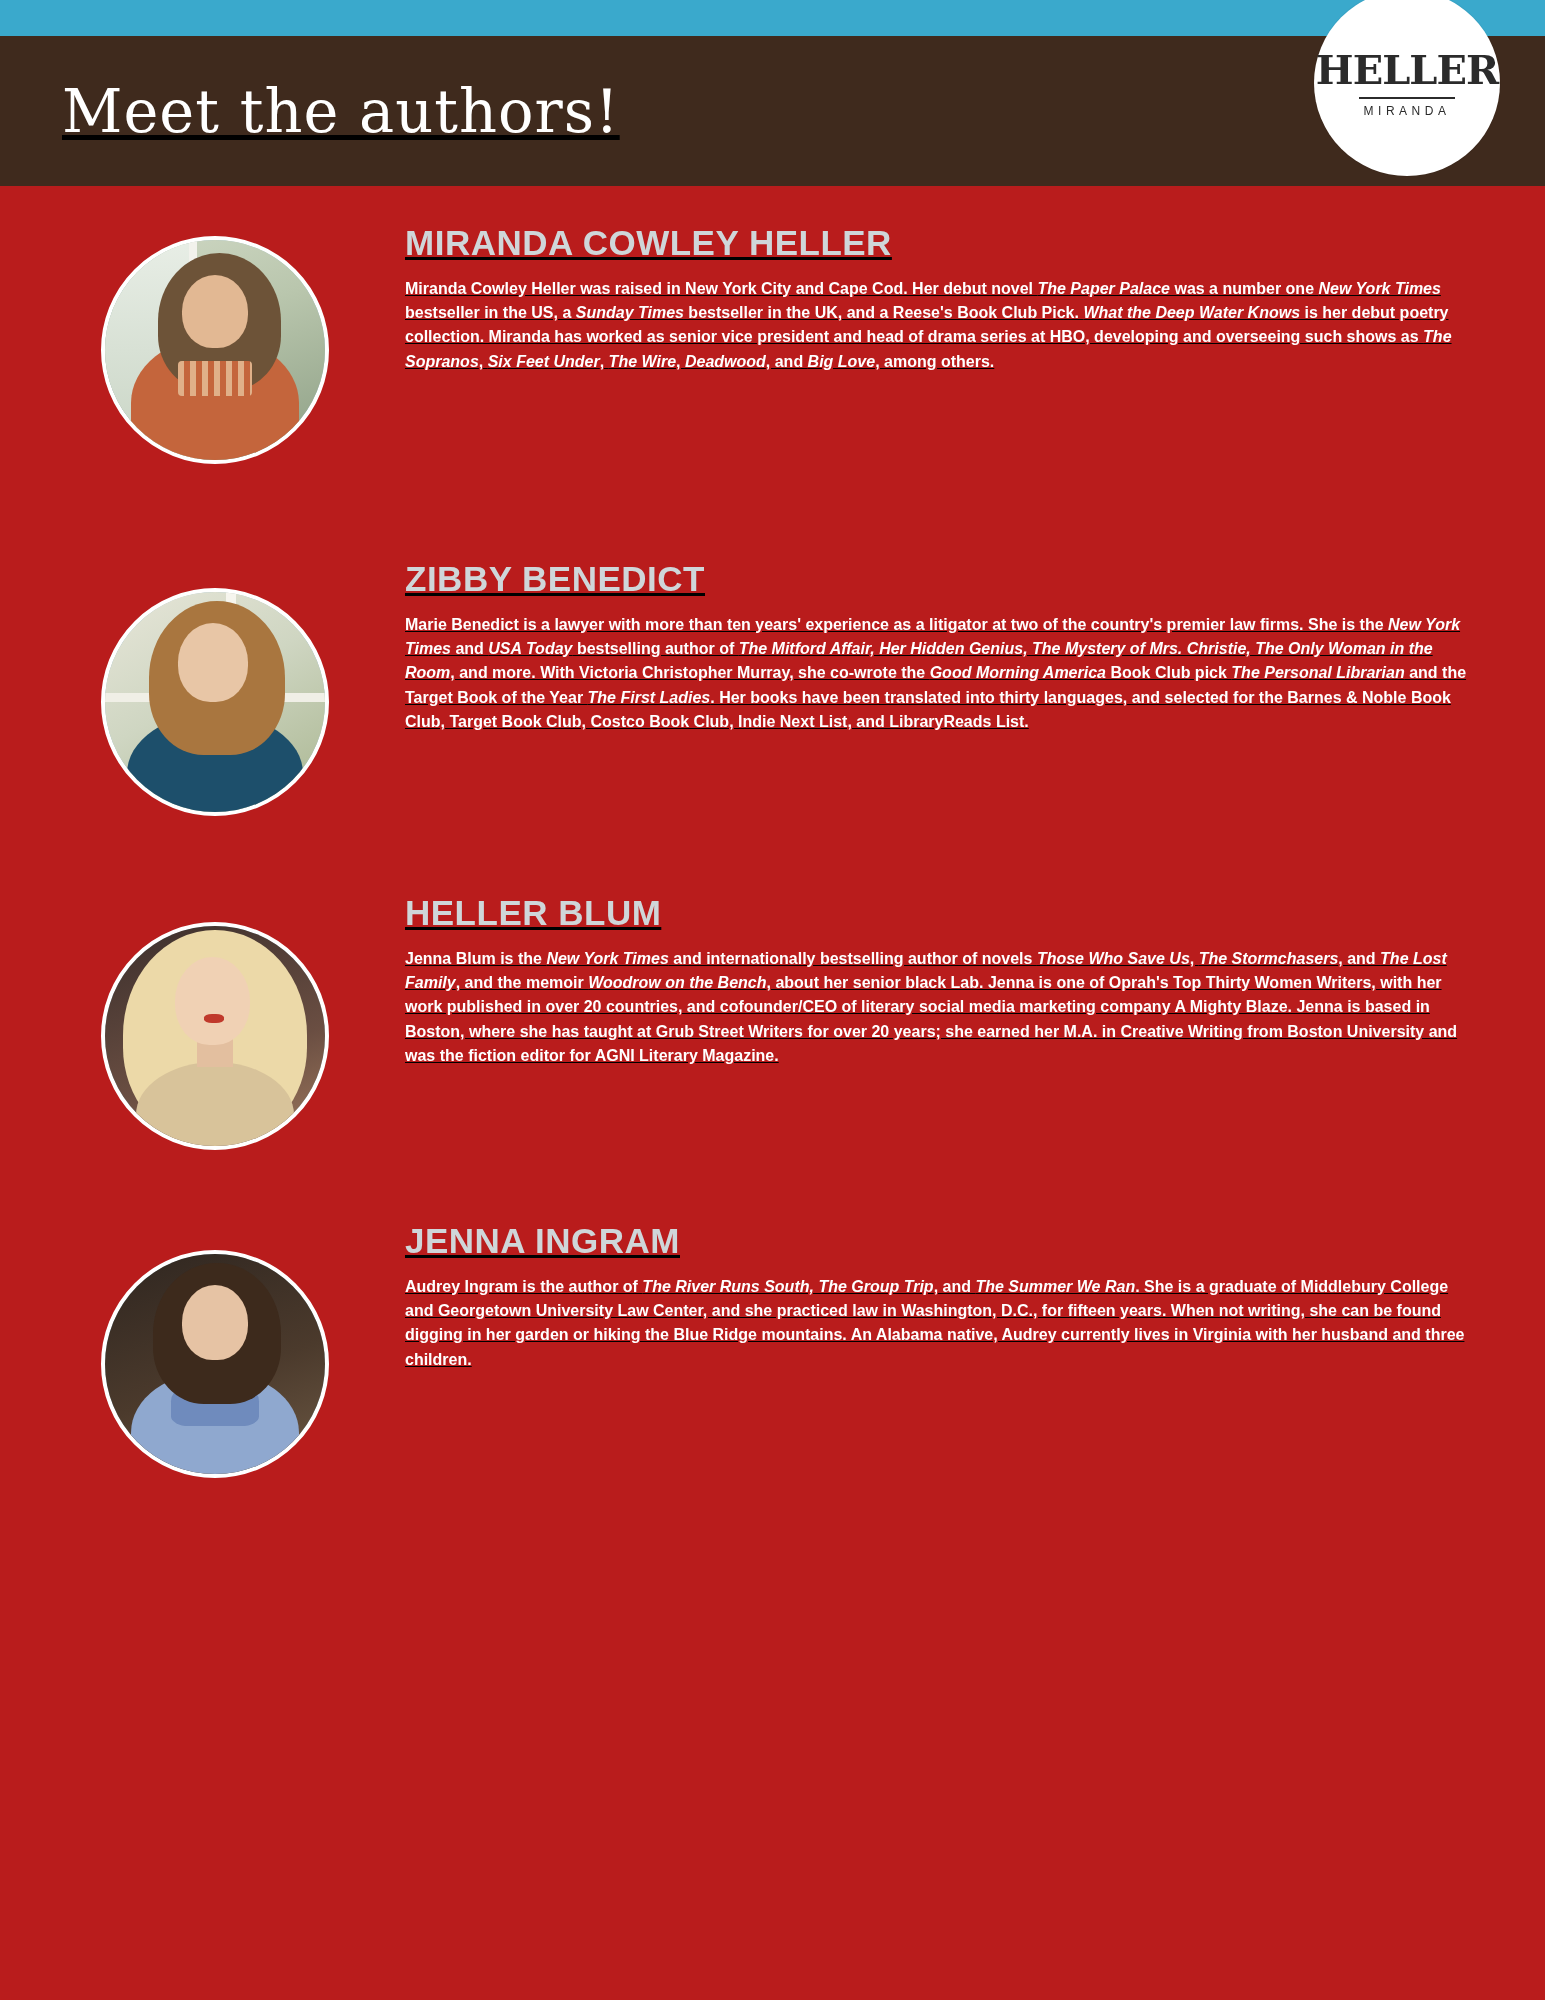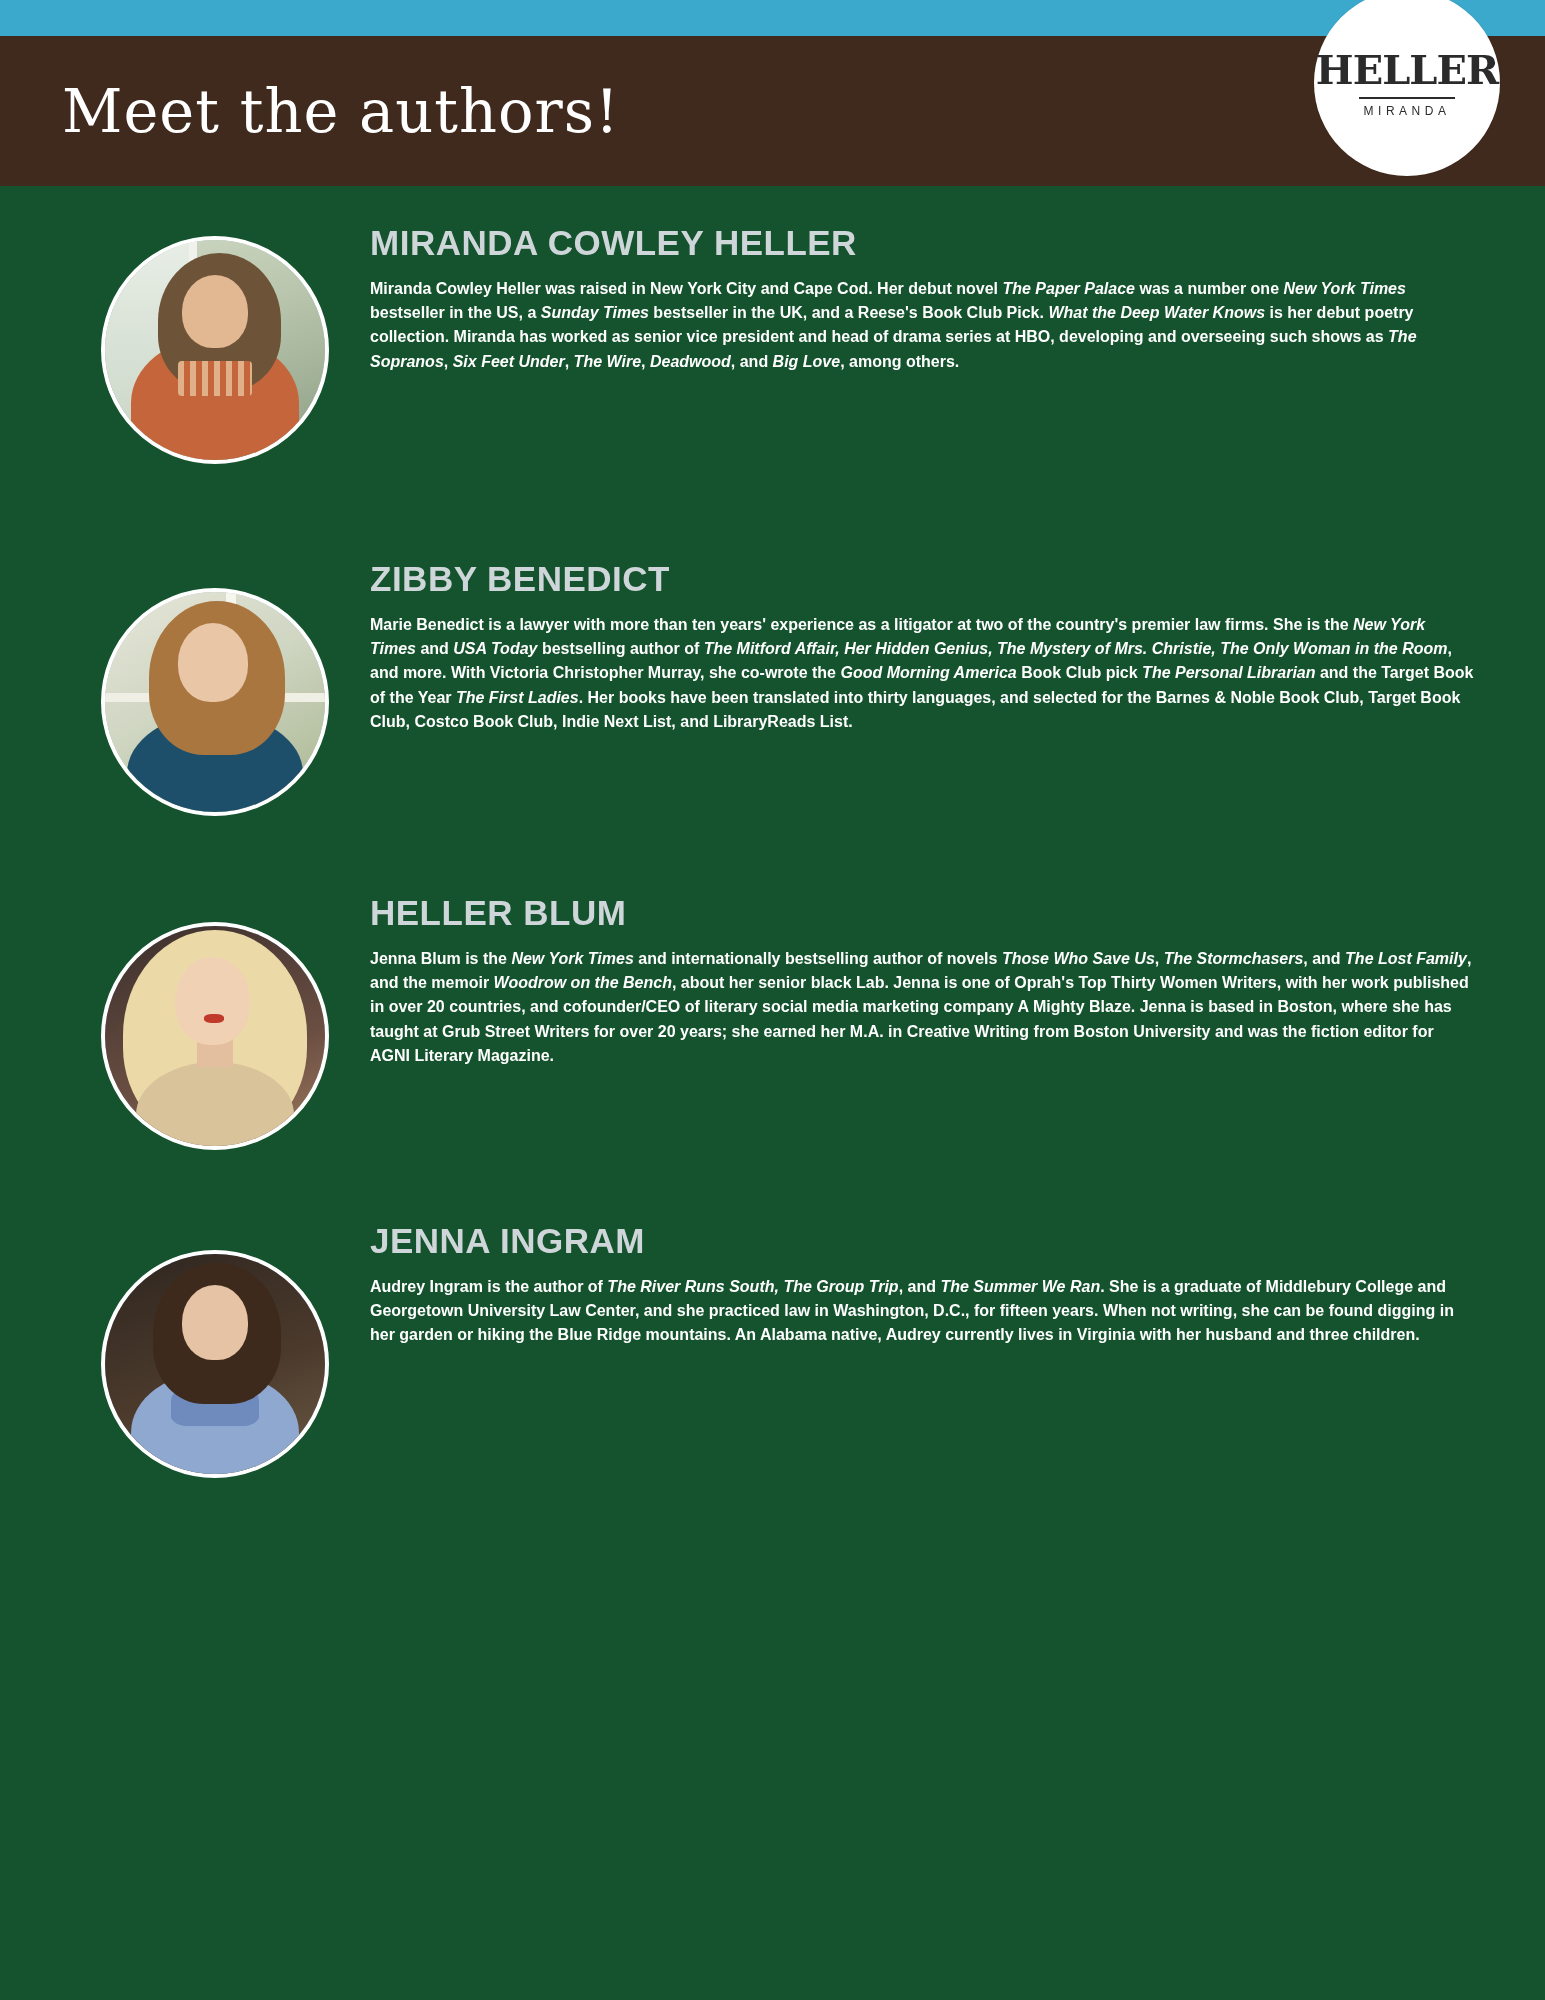--- a/index.html
+++ b/index.html
@@ -11,22 +11,23 @@
   body {
     width: 1545px;
     height: 2000px;
     font-family: "Liberation Sans", sans-serif;
     overflow: hidden;
   }
   .page {
     position: relative;
     width: 1545px;
     height: 2000px;
-    background: #14532d;
+    background: #b91c1c;
     padding: 0;
+    text-decoration: underline;
   }
   
   .header {
     position: relative;
     height: 190px;
     background: #3f2a1d;
     margin: 0 0 0 0;
     padding: 0 0 0 0;
   }
   .page-top-strip {
@@ -86,20 +87,21 @@
     line-height: 1;
   }
   
   .authors {
     padding: 32px 60px 0 60px;
   }
   .author {
     display: flex;
     align-items: flex-start;
     margin-bottom: 56px;
+    gap: 35px;
   }
   .photo-col {
     width: 310px;
     flex: 0 0 310px;
     display: flex;
     justify-content: center;
     padding-top: 18px;
   }
   .photo {
     width: 228px;

